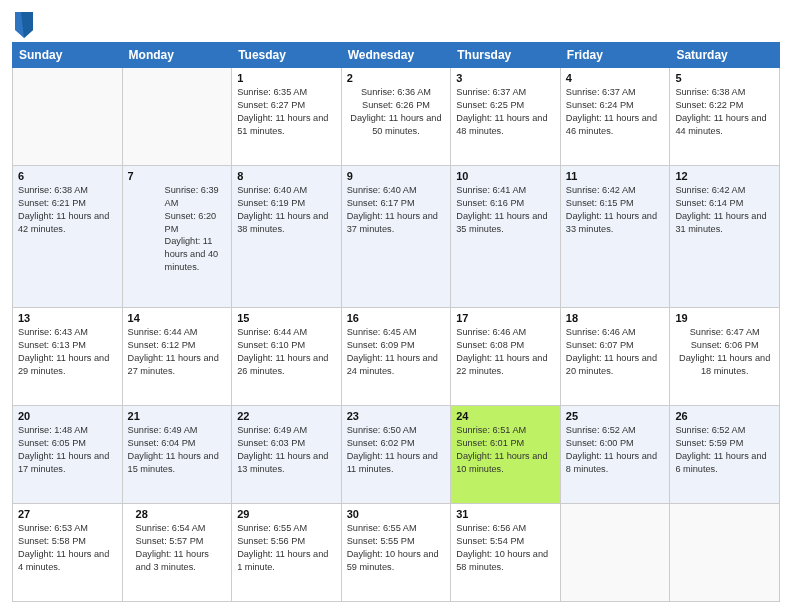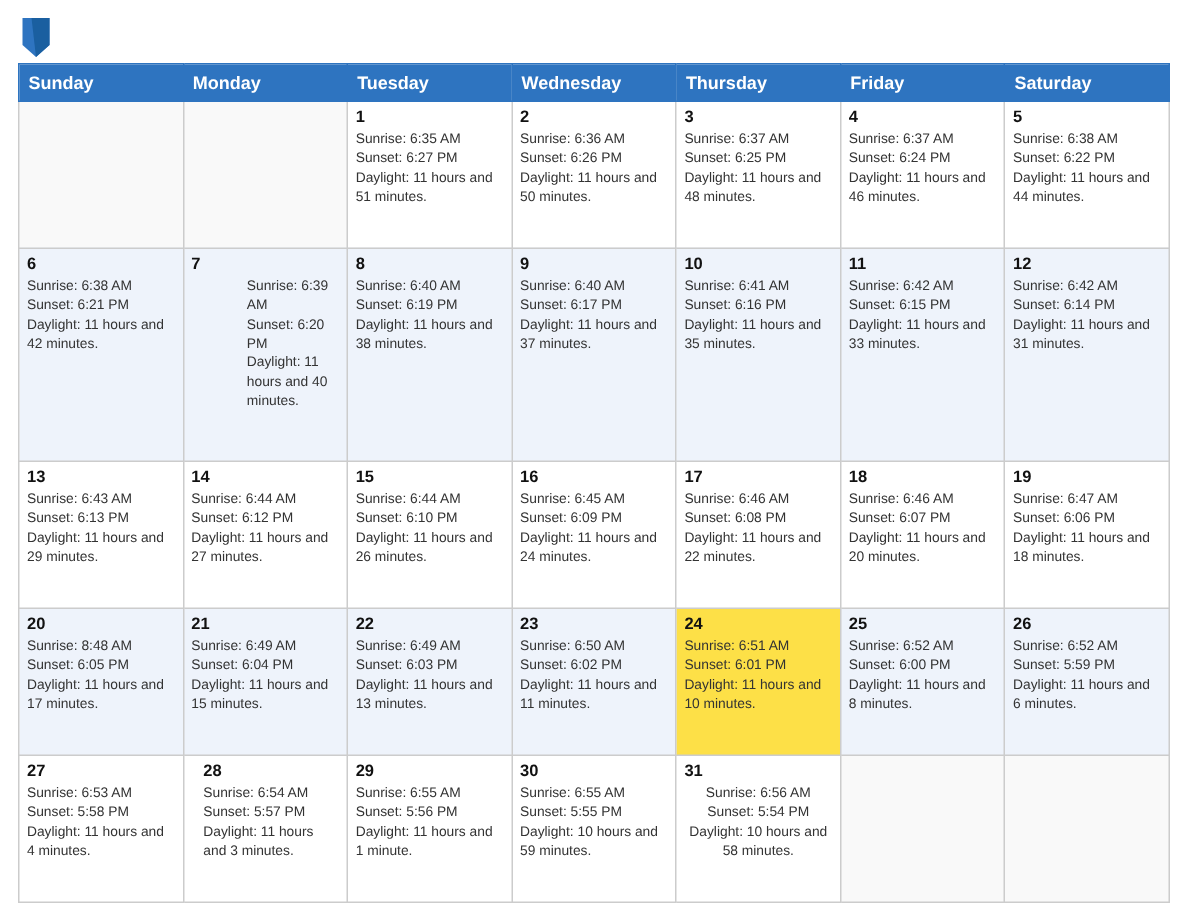--- a/index.html
+++ b/index.html
@@ -122,21 +122,21 @@
           <td class="empty-cell"></td>
           <td class="empty-cell"></td>
           <td style="background: rgb(255, 255, 255);">
             <div class="day-num">1</div>
             <div class="day-info" style="white-space: pre-line;">Sunrise: 6:35 AM
 Sunset: 6:27 PM
 Daylight: 11 hours and 51 minutes.</div>
           </td>
           <td style="background: rgb(255, 255, 255);">
             <div class="day-num">2</div>
-            <div class="day-info" style="white-space: pre-line;">Sunrise: 6:36 AM
+            <div class="day-info" style="white-space: pre-line; text-align: center;">Sunrise: 6:36 AM
 Sunset: 6:26 PM
 Daylight: 11 hours and 50 minutes.</div>
           </td>
           <td style="background: rgb(255, 255, 255);">
             <div class="day-num">3</div>
             <div class="day-info" style="white-space: pre-line;">Sunrise: 6:37 AM
 Sunset: 6:25 PM
 Daylight: 11 hours and 48 minutes.</div>
           </td>
           <td style="background: rgb(255, 255, 255);">
@@ -228,29 +228,29 @@
 Daylight: 11 hours and 22 minutes.</div>
           </td>
           <td style="background: rgb(255, 255, 255);">
             <div class="day-num">18</div>
             <div class="day-info" style="white-space: pre-line;">Sunrise: 6:46 AM
 Sunset: 6:07 PM
 Daylight: 11 hours and 20 minutes.</div>
           </td>
           <td style="background: rgb(255, 255, 255);">
             <div class="day-num">19</div>
-            <div class="day-info" style="white-space: pre-line;">Sunrise: 6:47 AM
+            <div class="day-info" style="white-space: pre-line; text-align: center;">Sunrise: 6:47 AM
 Sunset: 6:06 PM
 Daylight: 11 hours and 18 minutes.</div>
           </td>
         </tr>
         <tr>
           <td style="background: rgb(238, 243, 251); margin-top: 32px;">
             <div class="day-num">20</div>
-            <div class="day-info" style="white-space: pre-line;">Sunrise: 8:48 AM
+            <div class="day-info" style="white-space: pre-line;">Sunrise: 1:48 AM
 Sunset: 6:05 PM
 Daylight: 11 hours and 17 minutes.</div>
           </td>
           <td style="background: rgb(238, 243, 251);">
             <div class="day-num">21</div>
             <div class="day-info" style="white-space: pre-line;">Sunrise: 6:49 AM
 Sunset: 6:04 PM
 Daylight: 11 hours and 15 minutes.</div>
           </td>
           <td style="background: rgb(238, 243, 251);">
@@ -258,21 +258,21 @@
             <div class="day-info" style="white-space: pre-line;">Sunrise: 6:49 AM
 Sunset: 6:03 PM
 Daylight: 11 hours and 13 minutes.</div>
           </td>
           <td style="background: rgb(238, 243, 251);">
             <div class="day-num">23</div>
             <div class="day-info" style="white-space: pre-line;">Sunrise: 6:50 AM
 Sunset: 6:02 PM
 Daylight: 11 hours and 11 minutes.</div>
           </td>
-          <td style="background: #fde047;">
+          <td style="background: #bef264;">
             <div class="day-num">24</div>
             <div class="day-info" style="white-space: pre-line;">Sunrise: 6:51 AM
 Sunset: 6:01 PM
 Daylight: 11 hours and 10 minutes.</div>
           </td>
           <td style="background: rgb(238, 243, 251);">
             <div class="day-num">25</div>
             <div class="day-info" style="white-space: pre-line;">Sunrise: 6:52 AM
 Sunset: 6:00 PM
 Daylight: 11 hours and 8 minutes.</div>
@@ -304,21 +304,21 @@
 Daylight: 11 hours and 1 minute.</div>
           </td>
           <td style="background: rgb(255, 255, 255);">
             <div class="day-num">30</div>
             <div class="day-info" style="white-space: pre-line;">Sunrise: 6:55 AM
 Sunset: 5:55 PM
 Daylight: 10 hours and 59 minutes.</div>
           </td>
           <td style="background: rgb(255, 255, 255);">
             <div class="day-num">31</div>
-            <div class="day-info" style="white-space: pre-line; text-align: center;">Sunrise: 6:56 AM
+            <div class="day-info" style="white-space: pre-line;">Sunrise: 6:56 AM
 Sunset: 5:54 PM
 Daylight: 10 hours and 58 minutes.</div>
           </td>
           <td class="empty-cell"></td>
           <td class="empty-cell"></td>
         </tr>
       </tbody>
   </table>
 </div>
 

